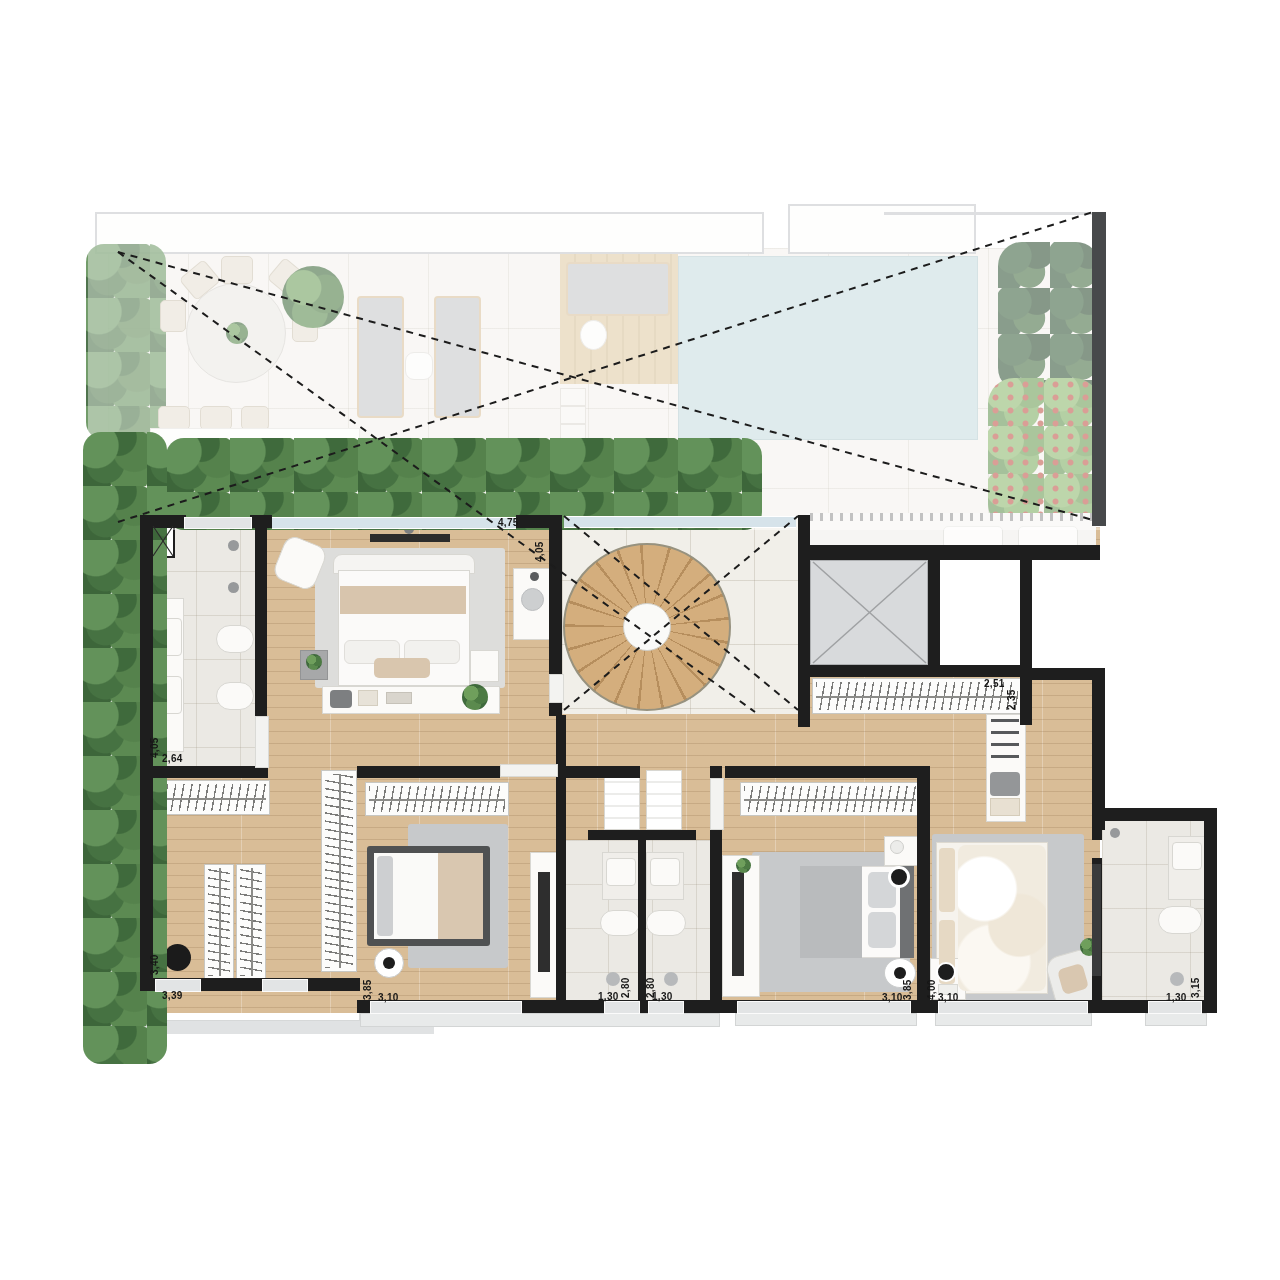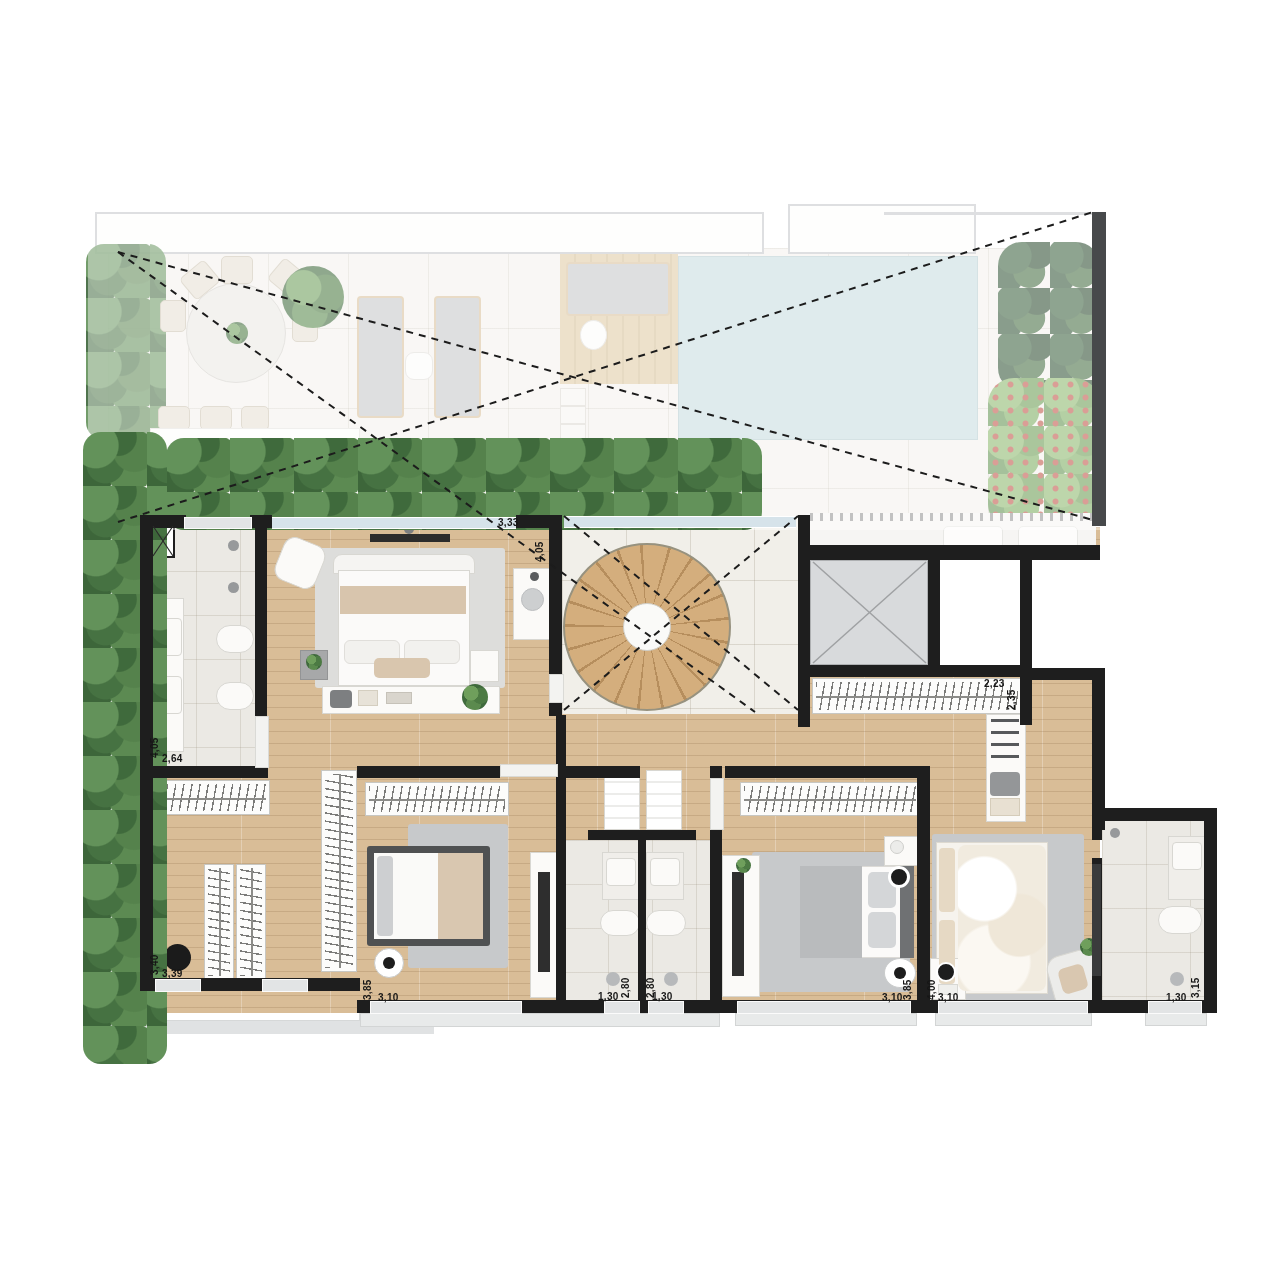--- a/index.html
+++ b/index.html
@@ -327,34 +327,34 @@
     <g stroke="#9fa1a3" stroke-width="1.5" fill="none">
       <line x1="813" y1="562" x2="926" y2="663"></line>
       <line x1="813" y1="663" x2="926" y2="562"></line>
     </g>
     <g stroke="#2a2a2a" stroke-width="1.2" fill="none">
       <line x1="153" y1="526" x2="173" y2="556"></line>
       <line x1="153" y1="556" x2="173" y2="526"></line>
     </g>
   </svg>
 
-  <span class="lbl" style="left:498px;top:517px">3,33</span>
+  <span class="lbl" style="left:498px;top:517px">4,75</span>
   <span class="lbl v" style="left:534px;top:562px">4,05</span>
   <span class="lbl v" style="left:149px;top:758px">4,05</span>
   <span class="lbl" style="left:162px;top:753px">2,64</span>
   <span class="lbl v" style="left:149px;top:975px">3,40</span>
-  <span class="lbl" style="left:162px;top:968px">3,39</span>
+  <span class="lbl" style="left:162px;top:990px">3,39</span>
   <span class="lbl v" style="left:362px;top:1000px">3,85</span>
   <span class="lbl" style="left:378px;top:992px">3,10</span>
   <span class="lbl v" style="left:620px;top:998px">2,80</span>
   <span class="lbl" style="left:598px;top:991px">1,30</span>
   <span class="lbl v" style="left:645px;top:998px">2,80</span>
   <span class="lbl" style="left:652px;top:991px">1,30</span>
   <span class="lbl v" style="left:902px;top:1000px">3,85</span>
   <span class="lbl" style="left:882px;top:992px">3,10</span>
   <span class="lbl v" style="left:926px;top:1000px">4,00</span>
   <span class="lbl" style="left:938px;top:992px">3,10</span>
-  <span class="lbl" style="left:984px;top:678px">2,23</span>
+  <span class="lbl" style="left:984px;top:678px">2,51</span>
   <span class="lbl v" style="left:1006px;top:710px">2,35</span>
   <span class="lbl" style="left:1166px;top:992px">1,30</span>
   <span class="lbl v" style="left:1190px;top:998px">3,15</span>
 
 </div>
 
 </body></html>

